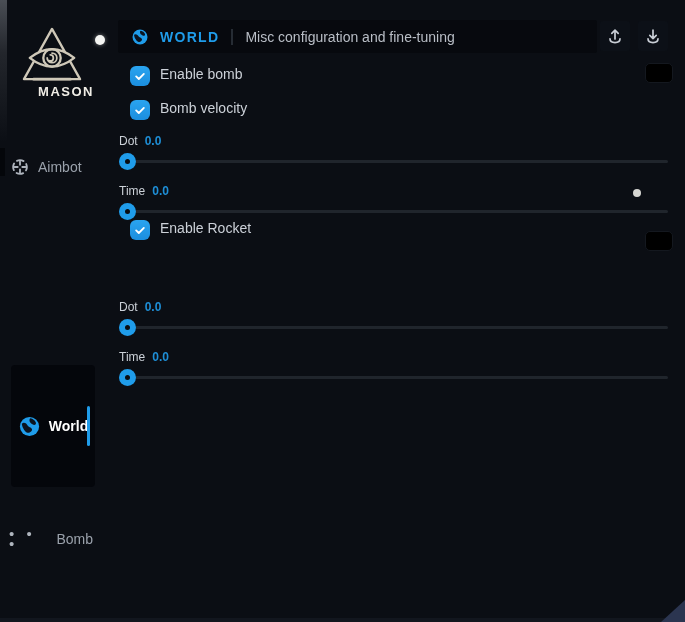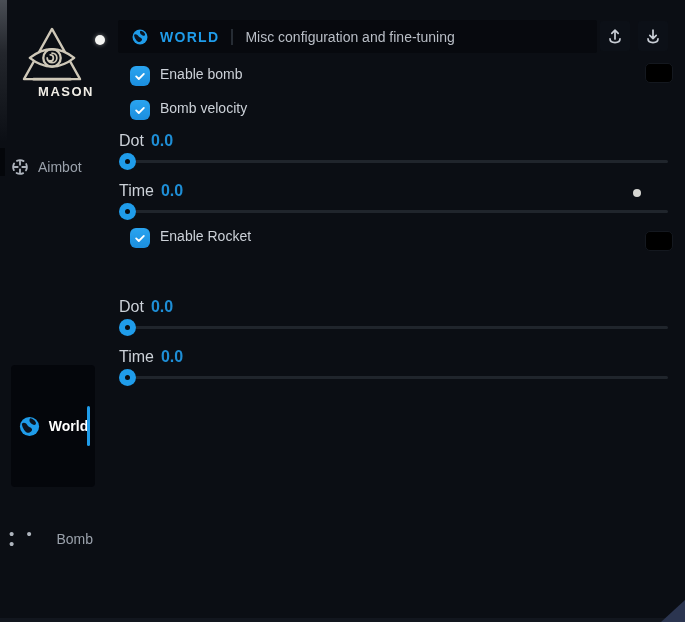--- a/index.html
+++ b/index.html
@@ -33,30 +33,30 @@
               border-radius:2px;display:flex;align-items:center;padding-left:13px;box-sizing:border-box;}
   .header-title{font-size:14px;font-weight:bold;letter-spacing:1.3px;color:#1f9cea;margin-left:11px;}
   .header-divider{width:2px;height:16px;background:#262c34;margin:0 12px;}
   .header-subtitle{font-size:14px;color:#b9bec6;}
   .icon-btn{position:absolute;top:21px;width:30px;height:30px;background:#0c1017;border-radius:3px;
             display:flex;align-items:center;justify-content:center;}
   .btn-upload{left:600px;} .btn-download{left:638px;}
 
   
   .check-row{position:absolute;left:118px;display:flex;align-items:flex-start;gap:10px;padding-left:12px;}
-  .row-1{top:66px;} .row-2{top:100px;} .row-3{top:228px;} .row-4{top:266px;}
+  .row-1{top:66px;} .row-2{top:100px;} .row-3{top:220px;} .row-4{top:266px;}
   .checkbox{width:20px;height:20px;border-radius:6px;
             background:linear-gradient(180deg,#2aa4f0,#1b8ede);
             display:flex;align-items:center;justify-content:center;}
   .check-label{font-size:14px;color:#ccd1d8;}
   .keybind{position:absolute;left:645px;width:28px;height:20px;background:#000;
            border:1px solid #14181f;border-radius:5px;box-sizing:border-box;}
   .kb-1{top:63px;} .kb-2{top:231px;}
 
-  .slider-label{position:absolute;left:119px;font-size:16px;color:#ccd1d8;line-height:16px;text-align:right;}
+  .slider-label{position:absolute;left:119px;font-size:12px;color:#ccd1d8;line-height:16px;text-align:right;}
   .slider-label .value{color:#1e8ed6;font-weight:bold;margin-left:7px;}
   .sl-1{top:133px;} .sl-2{top:183px;} .sl-3{top:299px;} .sl-4{top:349px;}
   .slider{position:absolute;left:119px;width:549px;height:17px;}
   .sd-1{top:153px;} .sd-2{top:203px;} .sd-3{top:319px;} .sd-4{top:369px;}
   .track{position:absolute;left:0;top:7px;width:100%;height:3px;background:#20252c;border-radius:2px;}
   .thumb{position:absolute;left:0;top:0;width:17px;height:17px;border-radius:50%;background:#1f9cea;
          display:flex;align-items:center;justify-content:center;}
   .thumb-dot{width:5px;height:5px;border-radius:50%;background:#0a0d12;}
 
   .white-dot{position:absolute;left:95px;top:35px;width:10px;height:10px;border-radius:50%;

